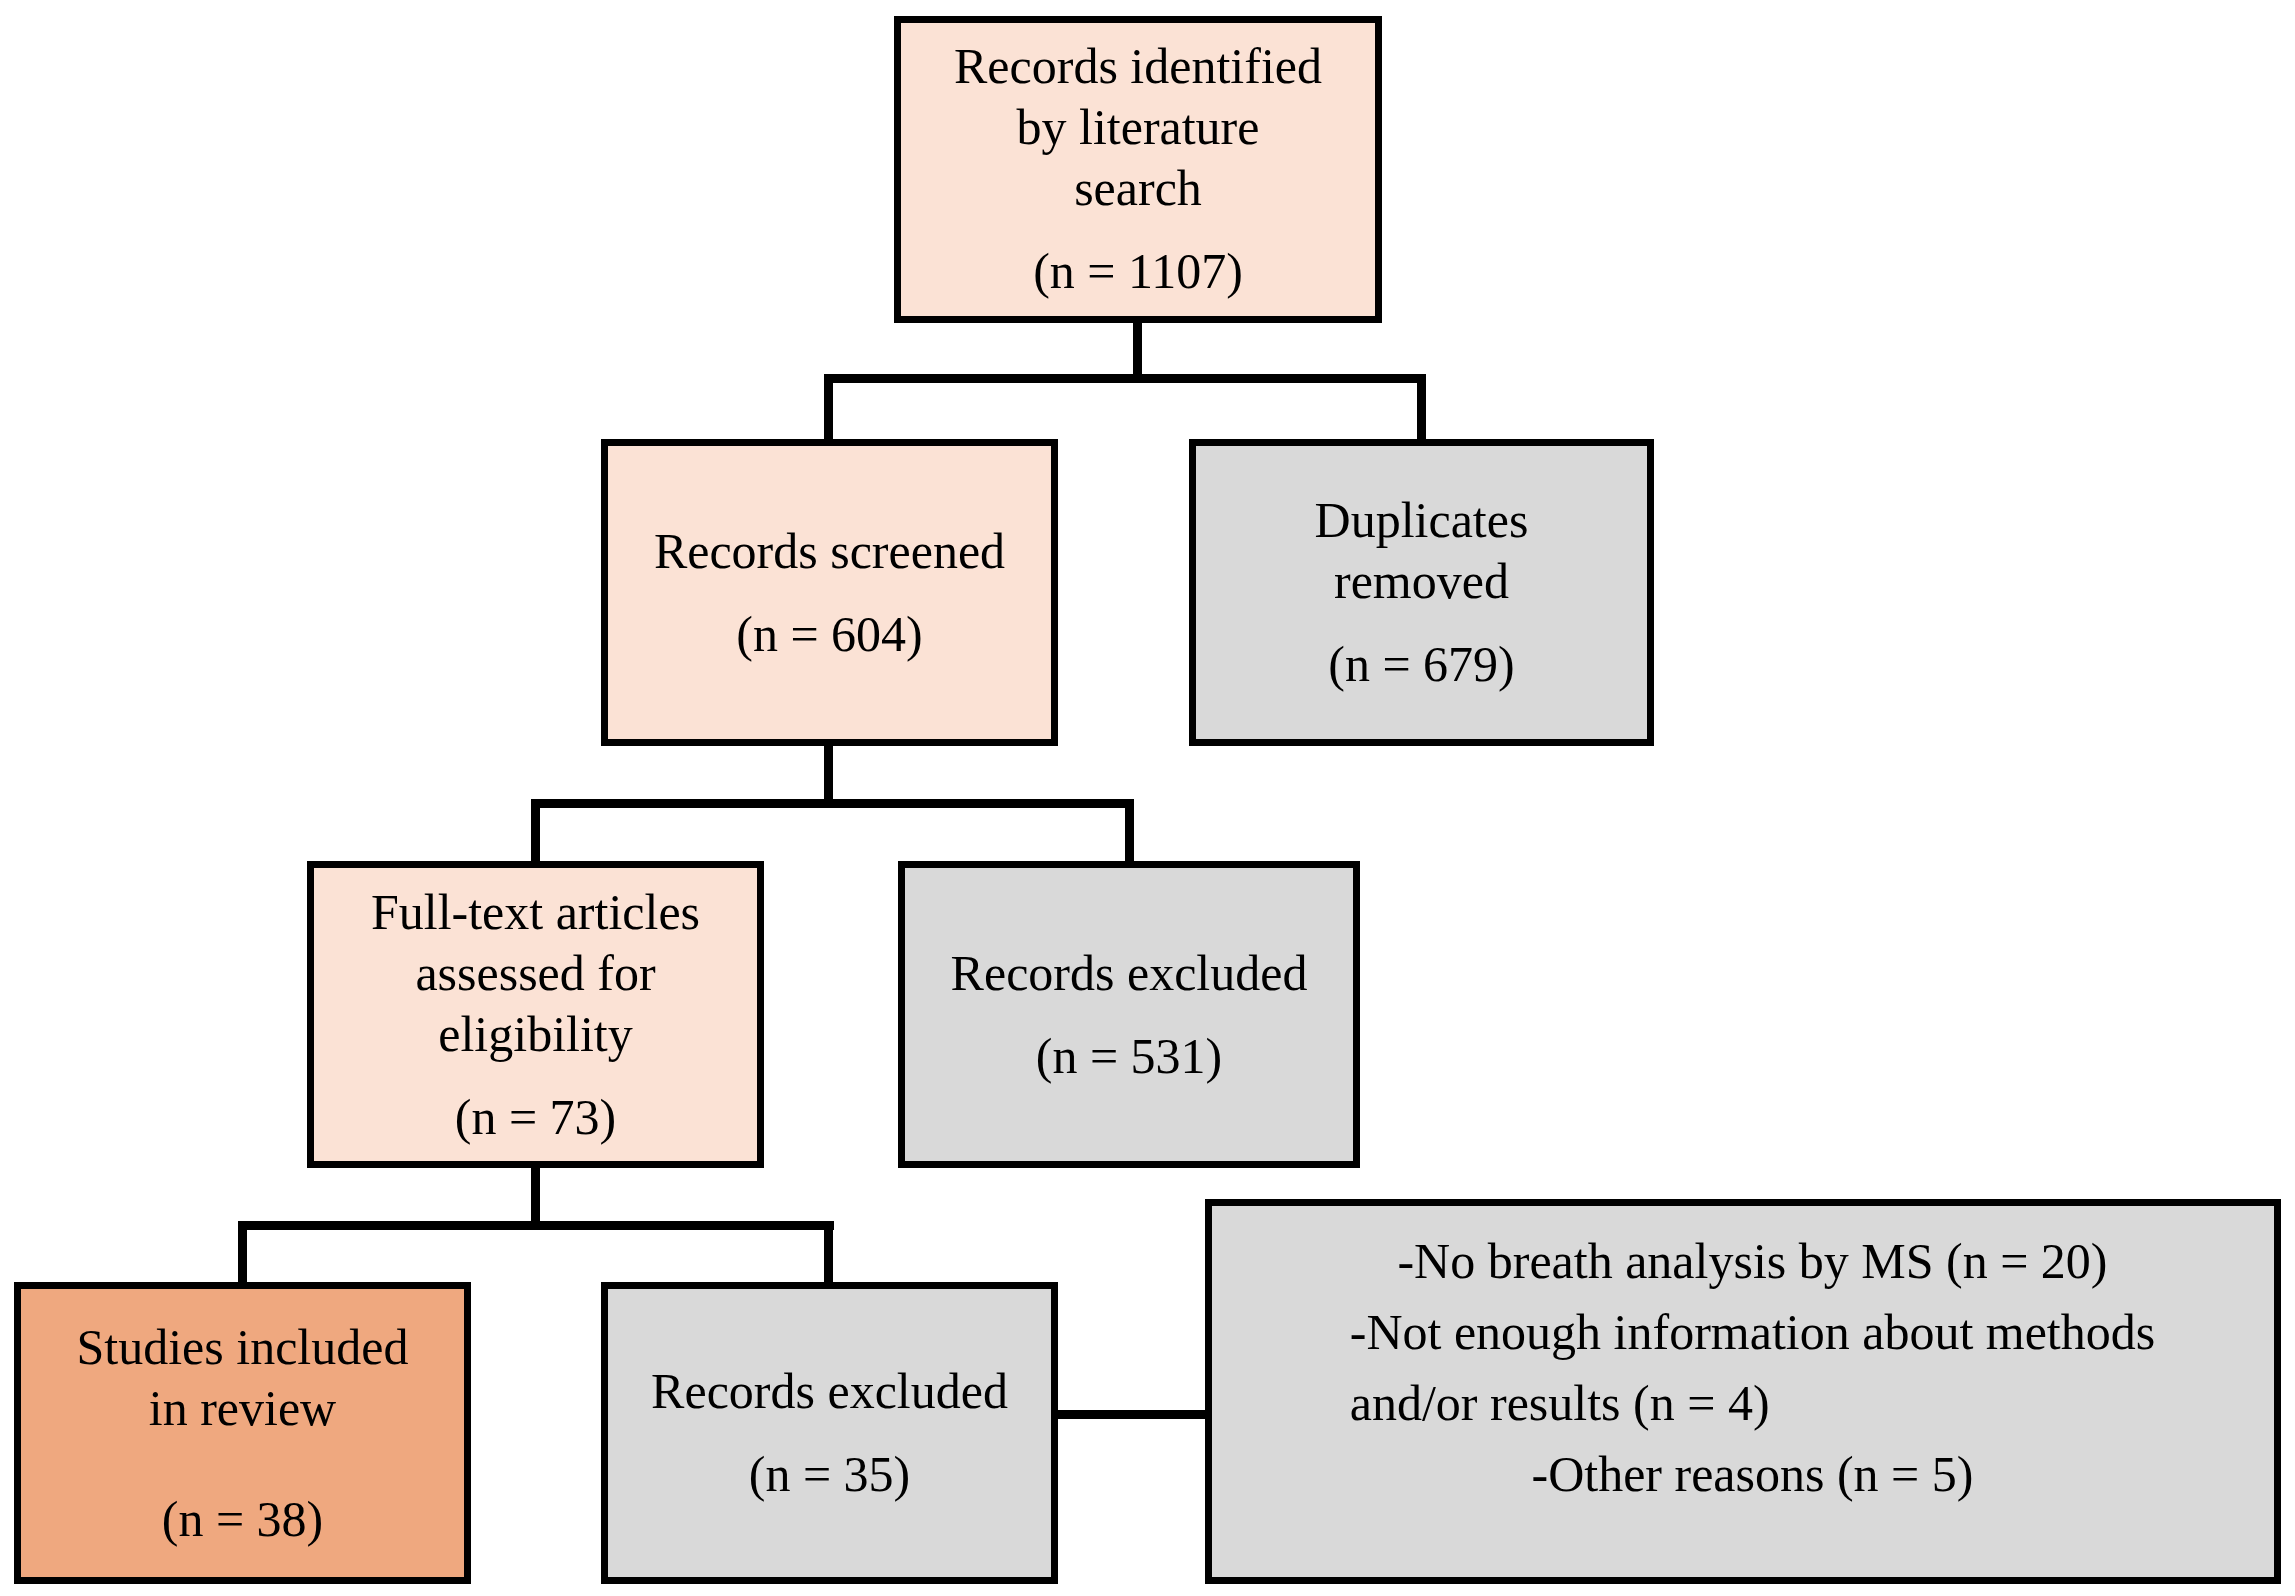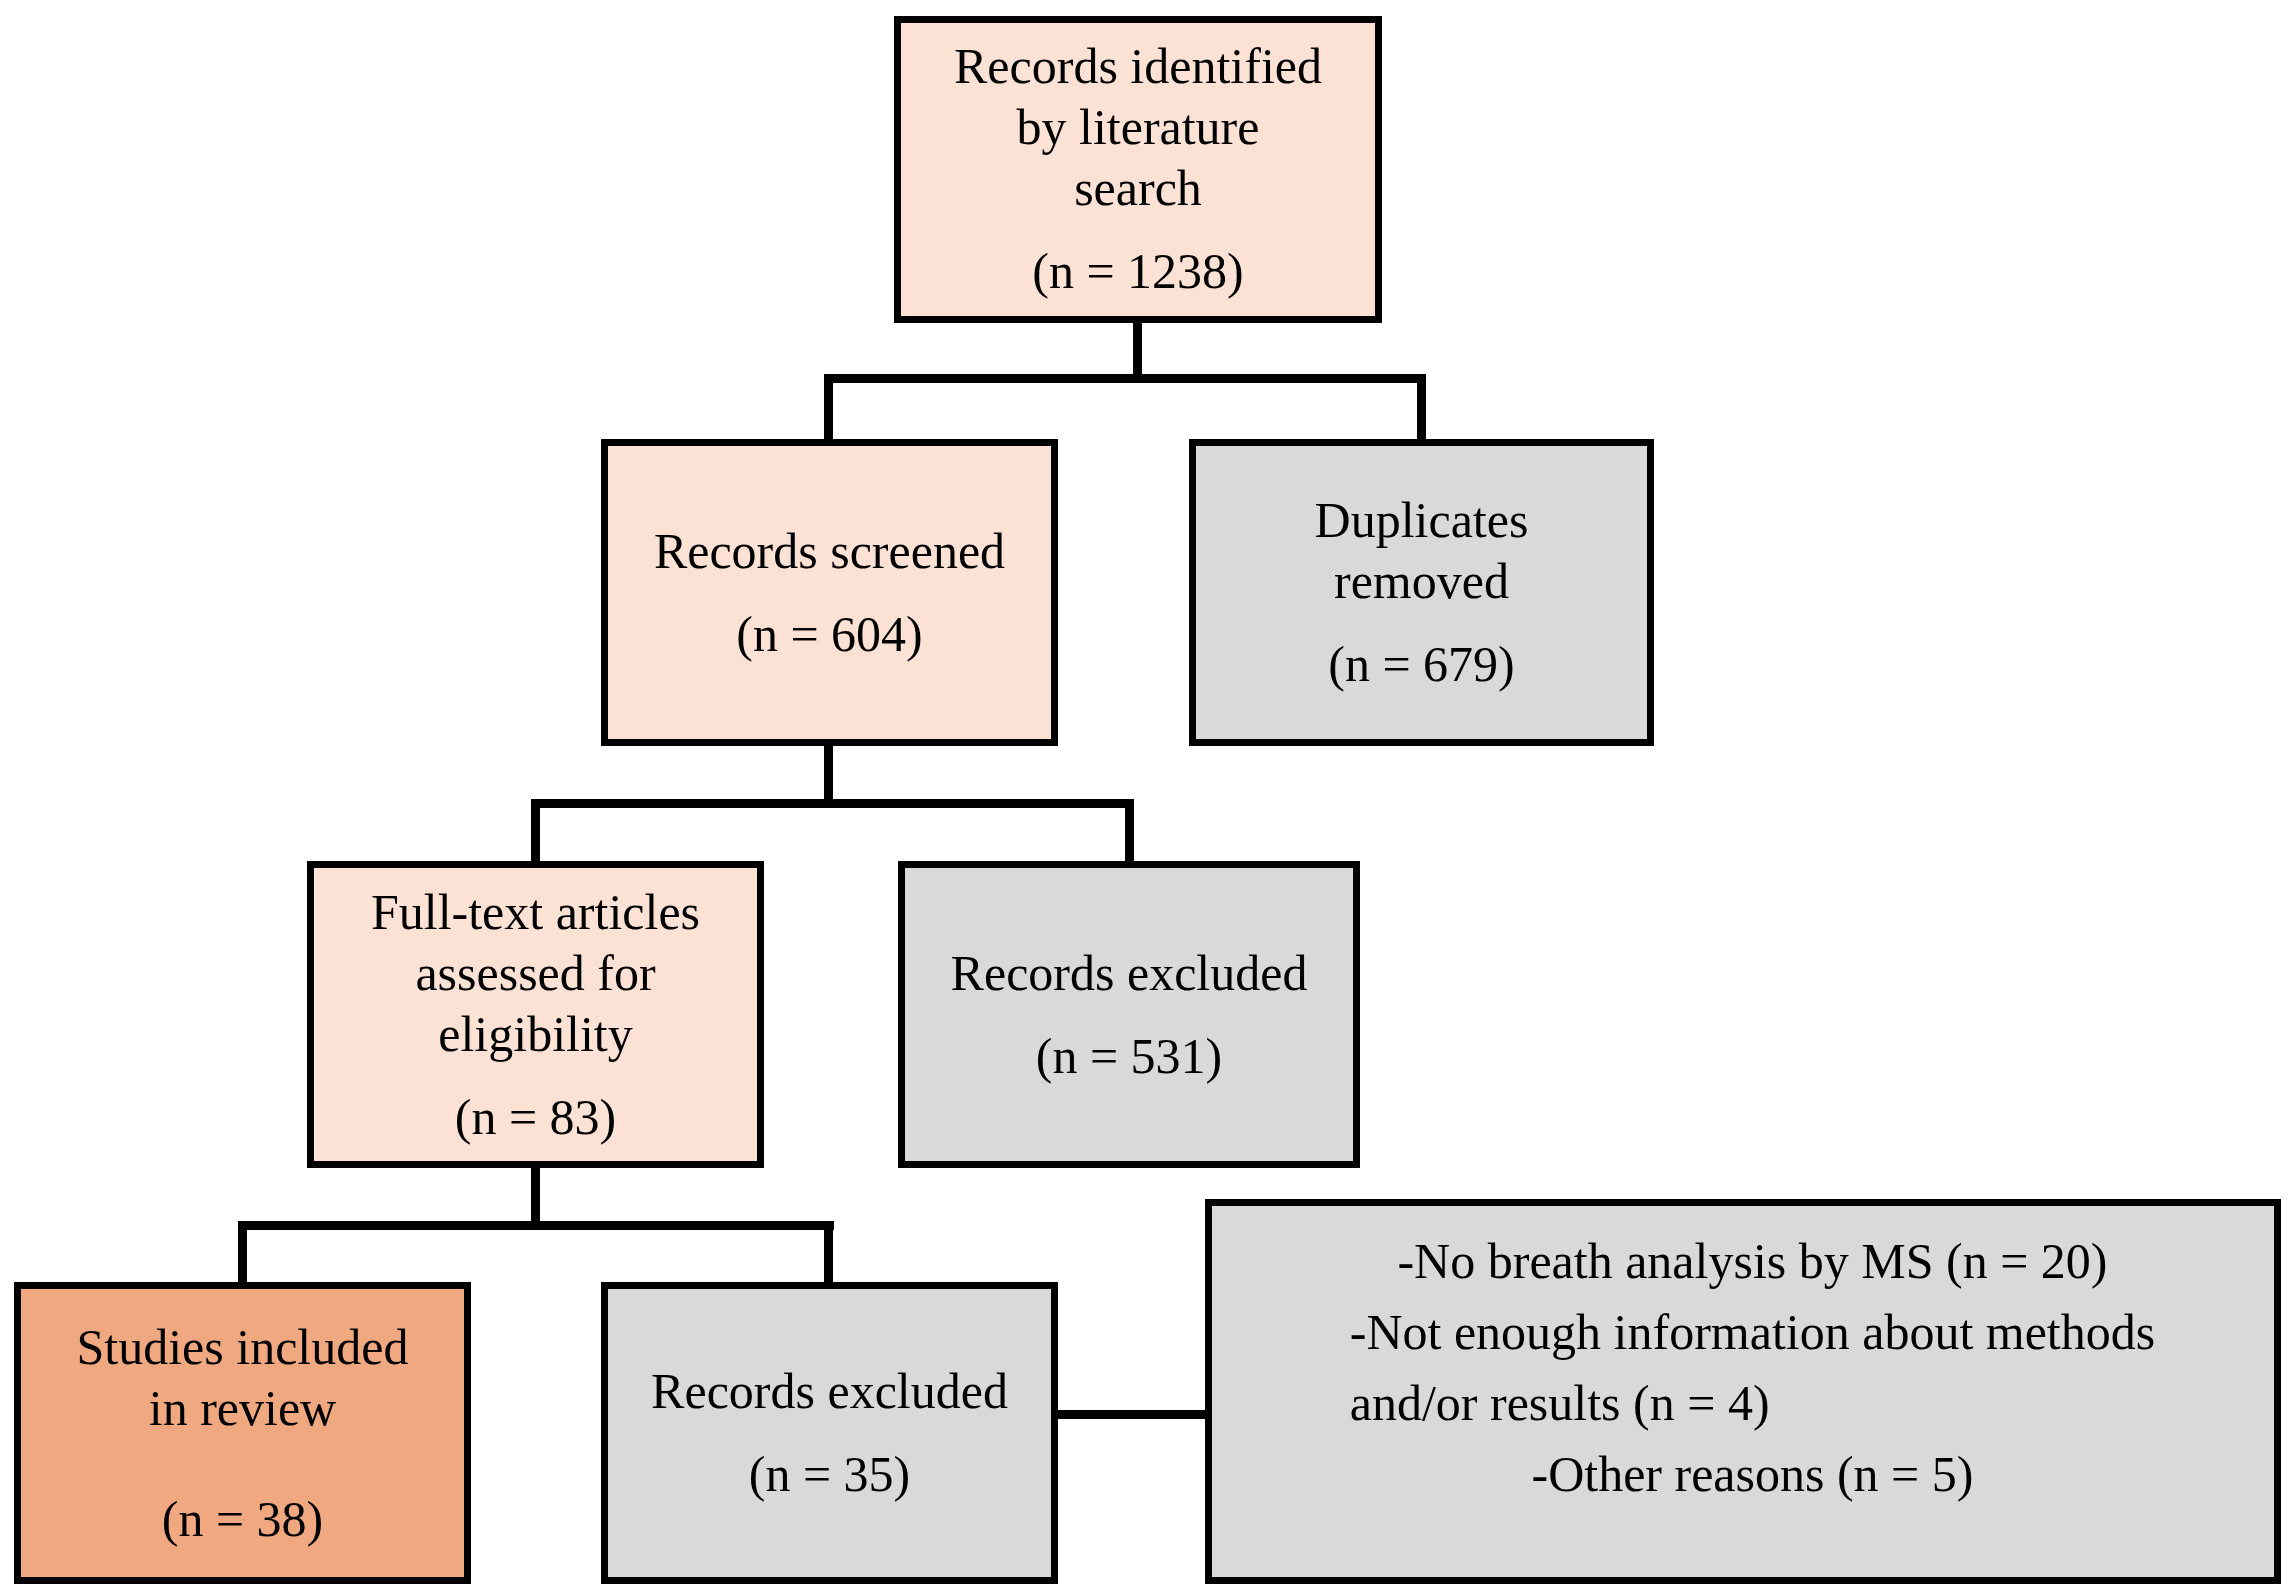--- a/index.html
+++ b/index.html
@@ -101,39 +101,39 @@
   <div class="connector" id="c3-bar"></div>
   <div class="connector" id="c3-drop-l"></div>
   <div class="connector" id="c3-drop-r"></div>
 
   <div class="connector" id="c4-link"></div>
 
   <div class="box fill-pink" id="box-identified">
     <div class="label">Records identified
 by literature
 search</div>
-    <div class="count">(n = 1238)</div>
+    <div class="count">(n = 1107)</div>
   </div>
 
   <div class="box fill-pink" id="box-screened">
     <div class="label">Records screened</div>
     <div class="count">(n = 604)</div>
   </div>
 
   <div class="box fill-gray" id="box-duplicates">
     <div class="label">Duplicates
 removed</div>
     <div class="count">(n = 679)</div>
   </div>
 
   <div class="box fill-pink" id="box-fulltext">
     <div class="label">Full-text articles
 assessed for
 eligibility</div>
-    <div class="count">(n = 83)</div>
+    <div class="count">(n = 73)</div>
   </div>
 
   <div class="box fill-gray" id="box-excluded-531">
     <div class="label">Records excluded</div>
     <div class="count">(n = 531)</div>
   </div>
 
   <div class="box fill-orange" id="box-included">
     <div class="label">Studies included
 in review</div>

